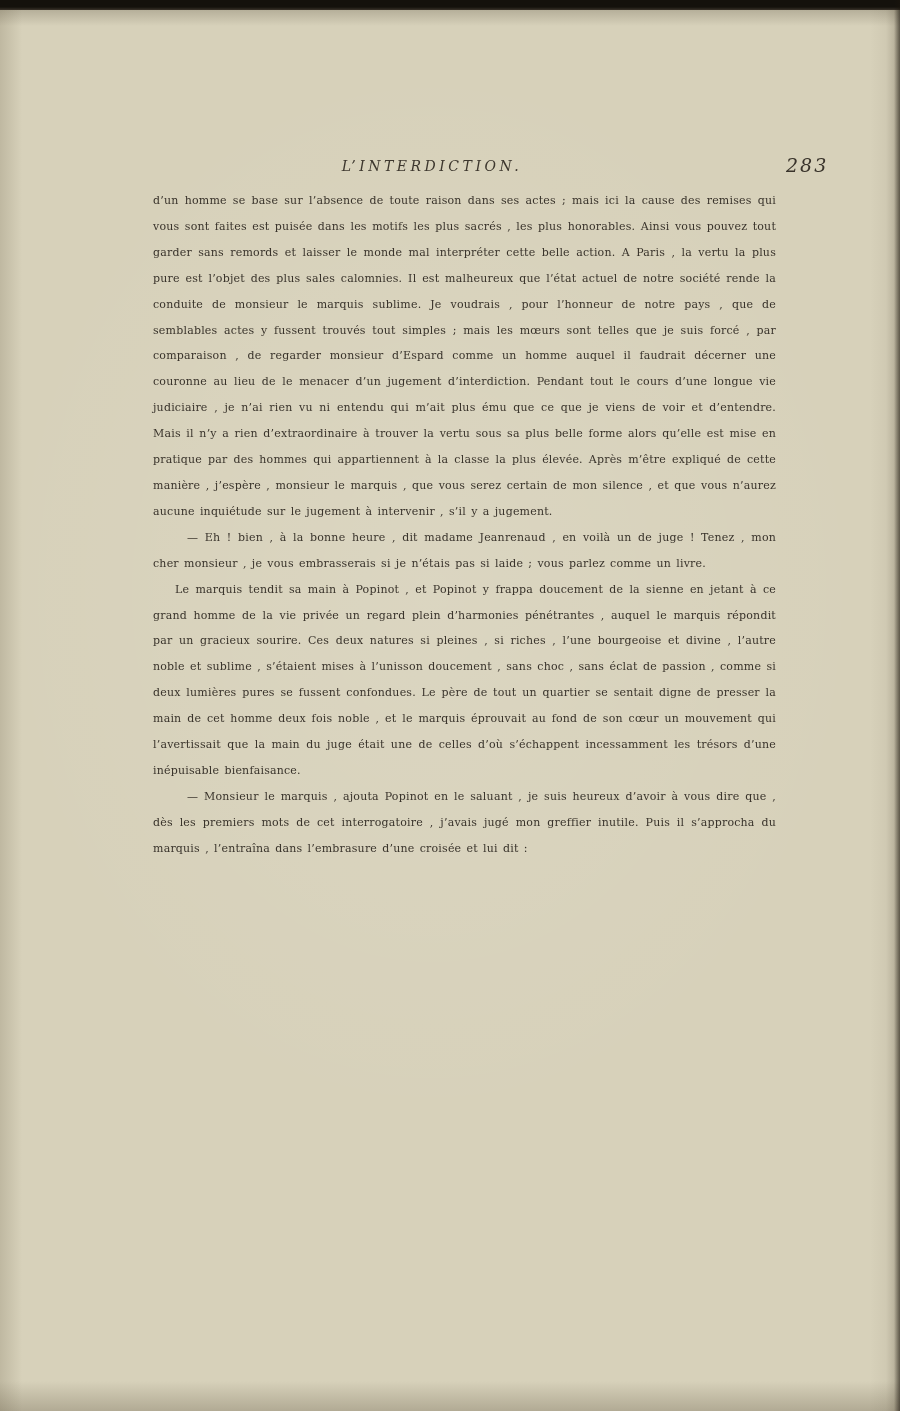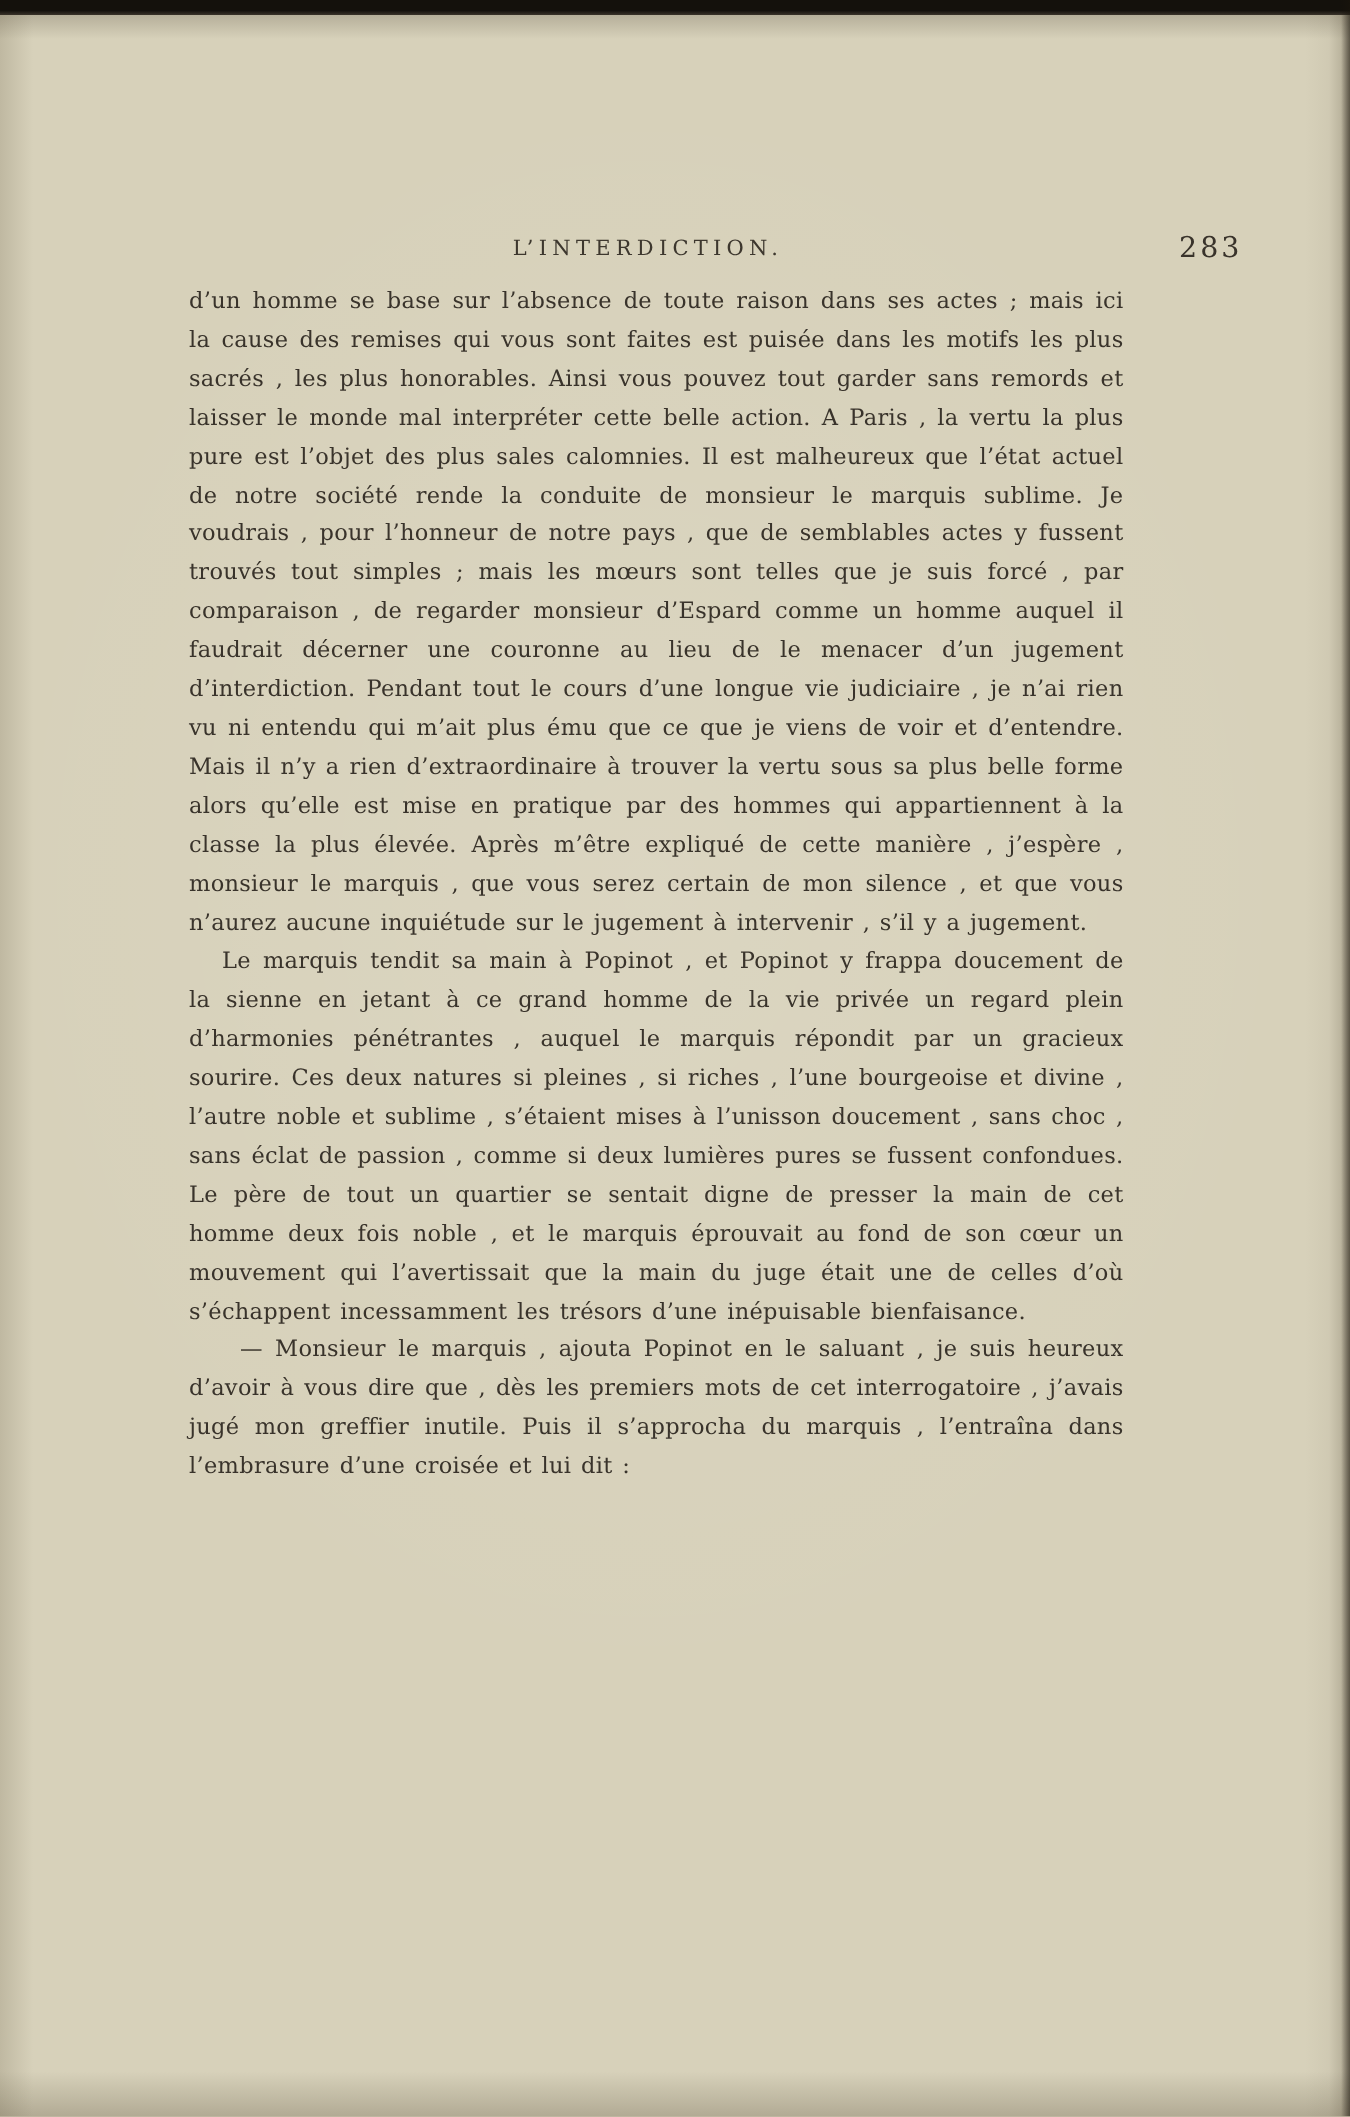--- a/index.html
+++ b/index.html
@@ -34,20 +34,21 @@
     top: 0; right: 0; bottom: 0;
     width: 6px;
     background: linear-gradient(270deg, rgba(25,20,12,0.55), rgba(25,20,12,0.0));
   }
   .running-header {
     position: absolute;
     top: 154px;
     left: 0;
     right: 0;
     height: 28px;
+    font-style: italic;
   }
   .running-title {
     position: absolute;
     top: 4px;
     left: 432px;
     transform: translateX(-50%);
     font-size: 14px;
     letter-spacing: 3.5px;
     white-space: nowrap;
     color: #3d372e;
@@ -56,23 +57,23 @@
     position: absolute;
     top: 0;
     left: 786px;
     font-size: 19px;
     letter-spacing: 2px;
     color: #39332b;
   }
   .text-block {
     position: absolute;
     top: 188px;
-    left: 126px;
+    left: 153px;
     width: 623px;
-    font-size: 15px;
+    font-size: 11px;
     line-height: 25.9px;
     text-align: justify;
     letter-spacing: 0.2px;
     word-spacing: 1.5px;
     color: #39332b;
     text-rendering: optimizeLegibility;
   }
   .text-block p {
     margin: 0;
   }
@@ -88,17 +89,18 @@
   <div class="scan-edge-top"></div>
   <div class="scan-edge-right"></div>
 
   <div class="running-header">
     <div class="running-title">L’INTERDICTION.</div>
     <div class="page-number">283</div>
   </div>
 
   <div class="text-block">
     <p class="para-continuation">d’un homme se base sur l’absence de toute raison dans ses actes ; mais ici la cause des remises qui vous sont faites est puisée dans les motifs les plus sacrés , les plus honorables. Ainsi vous pouvez tout garder sans remords et laisser le monde mal interpréter cette belle action. A Paris , la vertu la plus pure est l’objet des plus sales calomnies. Il est malheureux que l’état actuel de notre société rende la conduite de monsieur le marquis sublime. Je voudrais , pour l’honneur de notre pays , que de semblables actes y fussent trouvés tout simples ; mais les mœurs sont telles que je suis forcé , par comparaison , de regarder monsieur d’Espard comme un homme auquel il faudrait décerner une couronne au lieu de le menacer d’un jugement d’interdiction. Pendant tout le cours d’une longue vie judiciaire , je n’ai rien vu ni entendu qui m’ait plus ému que ce que je viens de voir et d’entendre. Mais il n’y a rien d’extraordinaire à trouver la vertu sous sa plus belle forme alors qu’elle est mise en pratique par des hommes qui appartiennent à la classe la plus élevée. Après m’être expliqué de cette manière , j’espère , monsieur le marquis , que vous serez certain de mon silence , et que vous n’aurez aucune inquiétude sur le jugement à intervenir , s’il y a jugement.</p>
+    <p class="para-dialogue-1">— Eh ! bien , à la bonne heure , dit madame Jeanrenaud , en voilà un de juge ! Tenez , mon cher monsieur , je vous embrasserais si je n’étais pas si laide ; vous parlez comme un livre.</p>
     <p class="para-narrative">Le marquis tendit sa main à Popinot , et Popinot y frappa doucement de la sienne en jetant à ce grand homme de la vie privée un regard plein d’harmonies pénétrantes , auquel le marquis répondit par un gracieux sourire. Ces deux natures si pleines , si riches , l’une bourgeoise et divine , l’autre noble et sublime , s’étaient mises à l’unisson doucement , sans choc , sans éclat de passion , comme si deux lumières pures se fussent confondues. Le père de tout un quartier se sentait digne de presser la main de cet homme deux fois noble , et le marquis éprouvait au fond de son cœur un mouvement qui l’avertissait que la main du juge était une de celles d’où s’échappent incessamment les trésors d’une inépuisable bienfaisance.</p>
     <p class="para-dialogue-2">— Monsieur le marquis , ajouta Popinot en le saluant , je suis heureux d’avoir à vous dire que , dès les premiers mots de cet interrogatoire , j’avais jugé mon greffier inutile. Puis il s’approcha du marquis , l’entraîna dans l’embrasure d’une croisée et lui dit :</p>
   </div>
 
 </div>
 
 </body></html>

